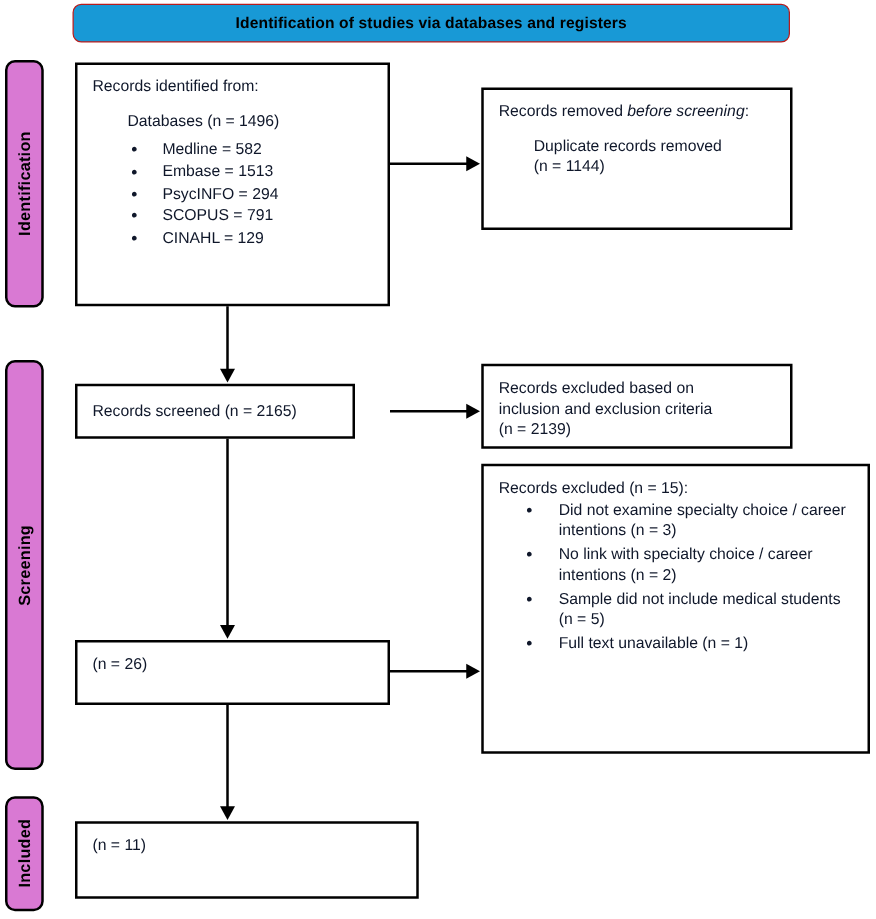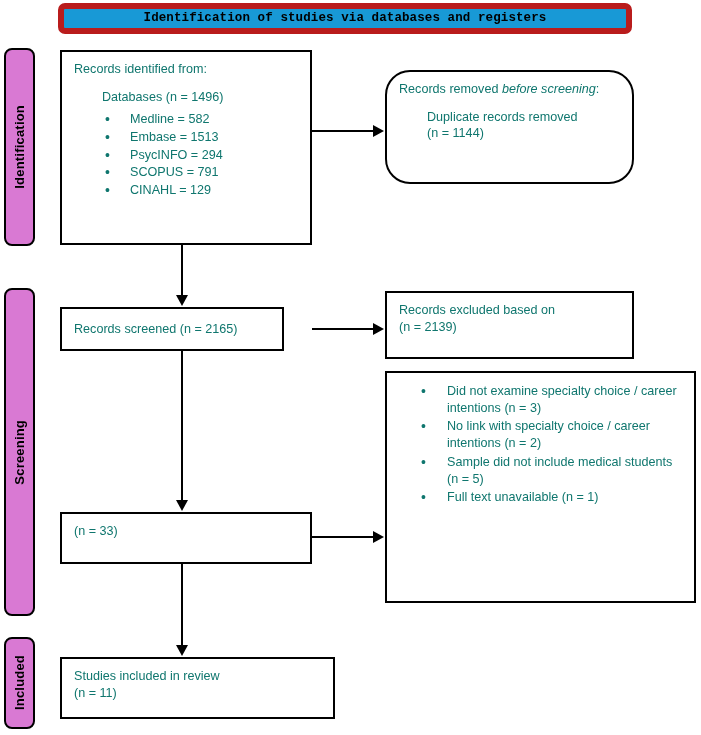--- a/index.html
+++ b/index.html
@@ -21,27 +21,26 @@
   }
 
   
   .banner {
     position: absolute;
     left: 58px;
     top: 3px;
     width: 574px;
     height: 31px;
     background: #1899D6;
-    border: 6px solid #b91c1c;
+    border: 1px solid #b91c1c;
     border-radius: 7px;
     display: flex;
     align-items: center;
     justify-content: center;
     box-sizing: border-box;
-    font-family: Liberation Mono, monospace;
   }
   .banner-text {
     font-size: 12.5px;
     font-weight: bold;
     color: #000000;
     letter-spacing: 0.1px;
     text-align: center;
     line-height: 1;
   }
 
@@ -72,21 +71,21 @@
   #stage-included       { top: 637px; height: 92px;  }
 
   
   .box {
     position: absolute;
     background: #ffffff;
     border: 2px solid #000000;
     box-sizing: border-box;
     padding: 9px 11px 9px 12px;
     font-size: 12.6px;
-    color: #0f766e;
+    color: #0f172a;
     line-height: 1.32;
   }
   .box p {
     margin: 0;
   }
   .box .gap {
     height: 11px;
   }
   .box ul {
     margin: 6px 0 0 0;
@@ -118,21 +117,21 @@
   }
   .ital {
     font-style: italic;
   }
   .indent {
     padding-left: 28px;
   }
 
   
   #box-identified       { left: 60px;  top: 50px;  width: 252px; height: 195px; }
-  #box-removed          { left: 385px; top: 70px;  width: 249px; height: 114px; border-radius: 25px; }
+  #box-removed          { left: 385px; top: 70px;  width: 249px; height: 114px; }
   #box-screened         { left: 60px;  top: 307px; width: 224px; height: 44px;
                           display: flex; align-items: center; }
   #box-excluded-criteria{ left: 385px; top: 291px; width: 249px; height: 68px; }
   #box-excluded-list    { left: 385px; top: 371px; width: 311px; height: 232px; }
   #box-eligibility      { left: 60px;  top: 512px; width: 252px; height: 52px; }
   #box-included         { left: 60px;  top: 657px; width: 275px; height: 62px; }
 
   
   .hline {
     position: absolute;
@@ -218,38 +217,39 @@
     <p class="indent">Duplicate records removed</p>
     <p class="indent">(n = 1144)</p>
   </div>
 
   <div class="box" id="box-screened">
     <p>Records screened (n = 2165)</p>
   </div>
 
   <div class="box" id="box-excluded-criteria">
     <p>Records excluded based on</p>
+    <p>inclusion and exclusion criteria</p>
     <p>(n = 2139)</p>
   </div>
 
   <div class="box" id="box-excluded-list">
+    <p>Records excluded (n = 15):</p>
     <ul class="tight-bullets">
       <li>Did not examine specialty choice / career intentions (n = 3)</li>
       <li>No link with specialty choice / career intentions (n = 2)</li>
       <li>Sample did not include medical students (n = 5)</li>
       <li>Full text unavailable (n = 1)</li>
     </ul>
   </div>
 
   <div class="box" id="box-eligibility">
-    <p>(n = 33)</p>
+    <p>(n = 26)</p>
   </div>
 
   <div class="box" id="box-included">
-    <p>Studies included in review</p>
     <p>(n = 11)</p>
   </div>
 
   <div class="hline" id="conn1-h"></div>
   <div class="arrow-right" id="conn1-a"></div>
 
   <div class="vline" id="conn2-v"></div>
   <div class="arrow-down" id="conn2-a"></div>
 
   <div class="hline" id="conn3-h"></div>

